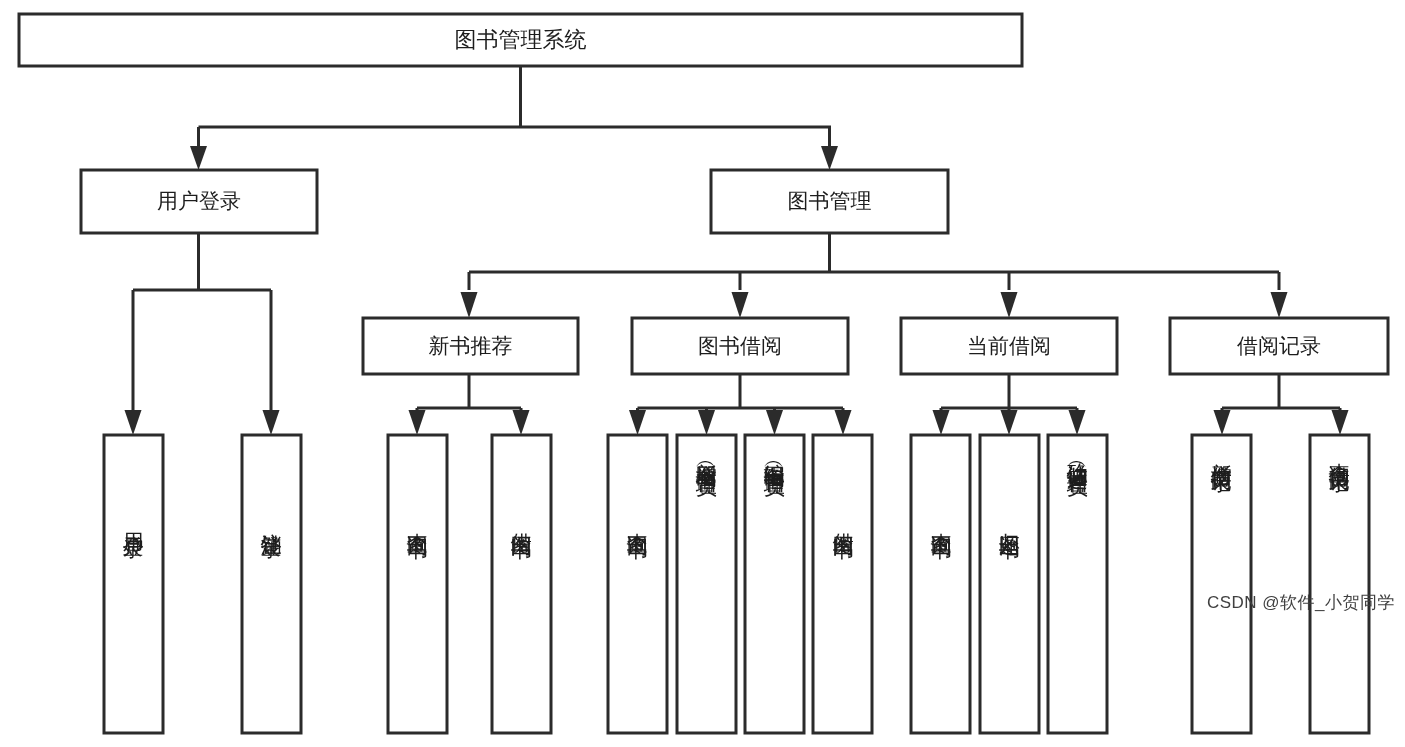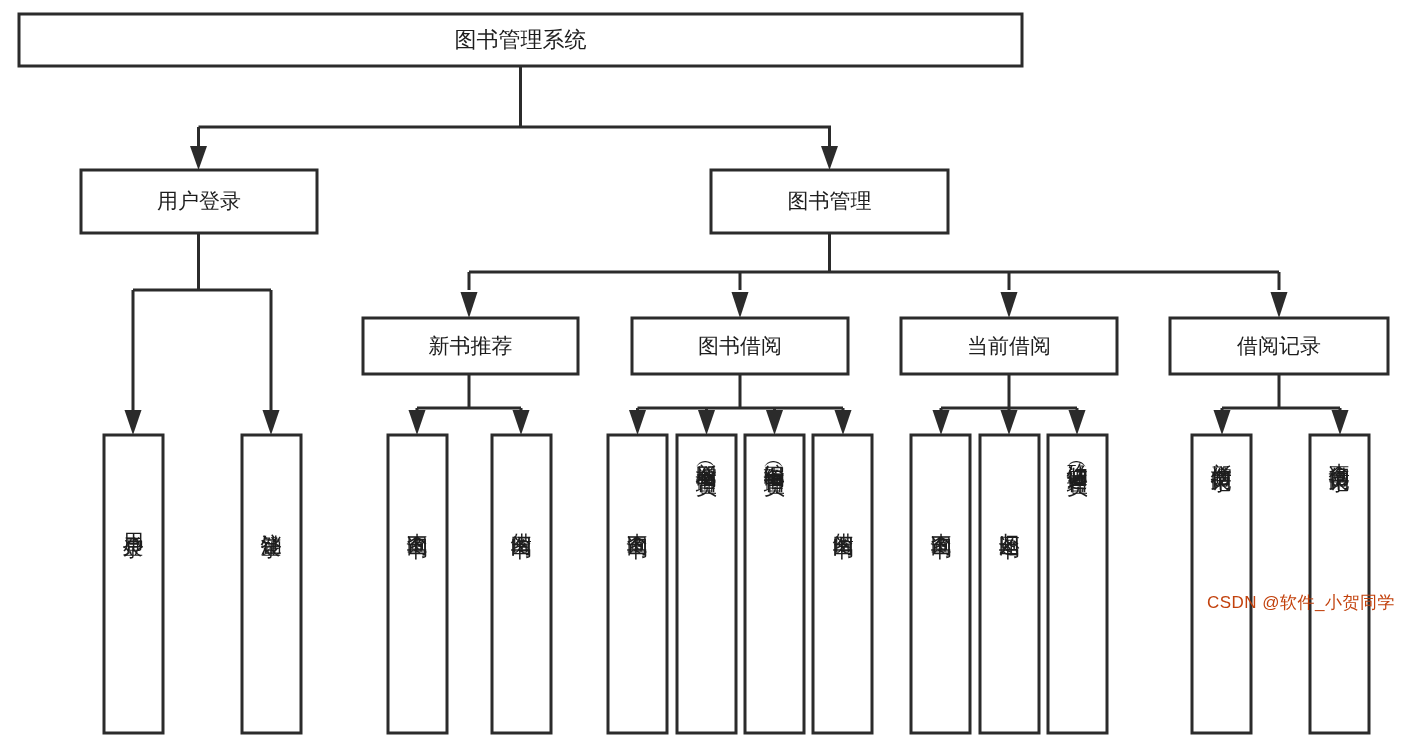--- a/index.html
+++ b/index.html
@@ -70,21 +70,21 @@
     white-space: nowrap;
     transform: translateX(-50%);
     pointer-events: none;
   }
   .watermark {
     position: absolute;
     right: 10px;
     bottom: 6px;
     font-family: "Liberation Sans", "DejaVu Sans", sans-serif;
     font-size: 17px;
-    color: #c2410c;
+    color: #404040;
     letter-spacing: 0.5px;
     white-space: nowrap;
   }
 </style>
 </head>
 <body>
 
 <div id="diagram-root">
 
   <svg class="diagram-svg" viewBox="0 0 1405 747">

